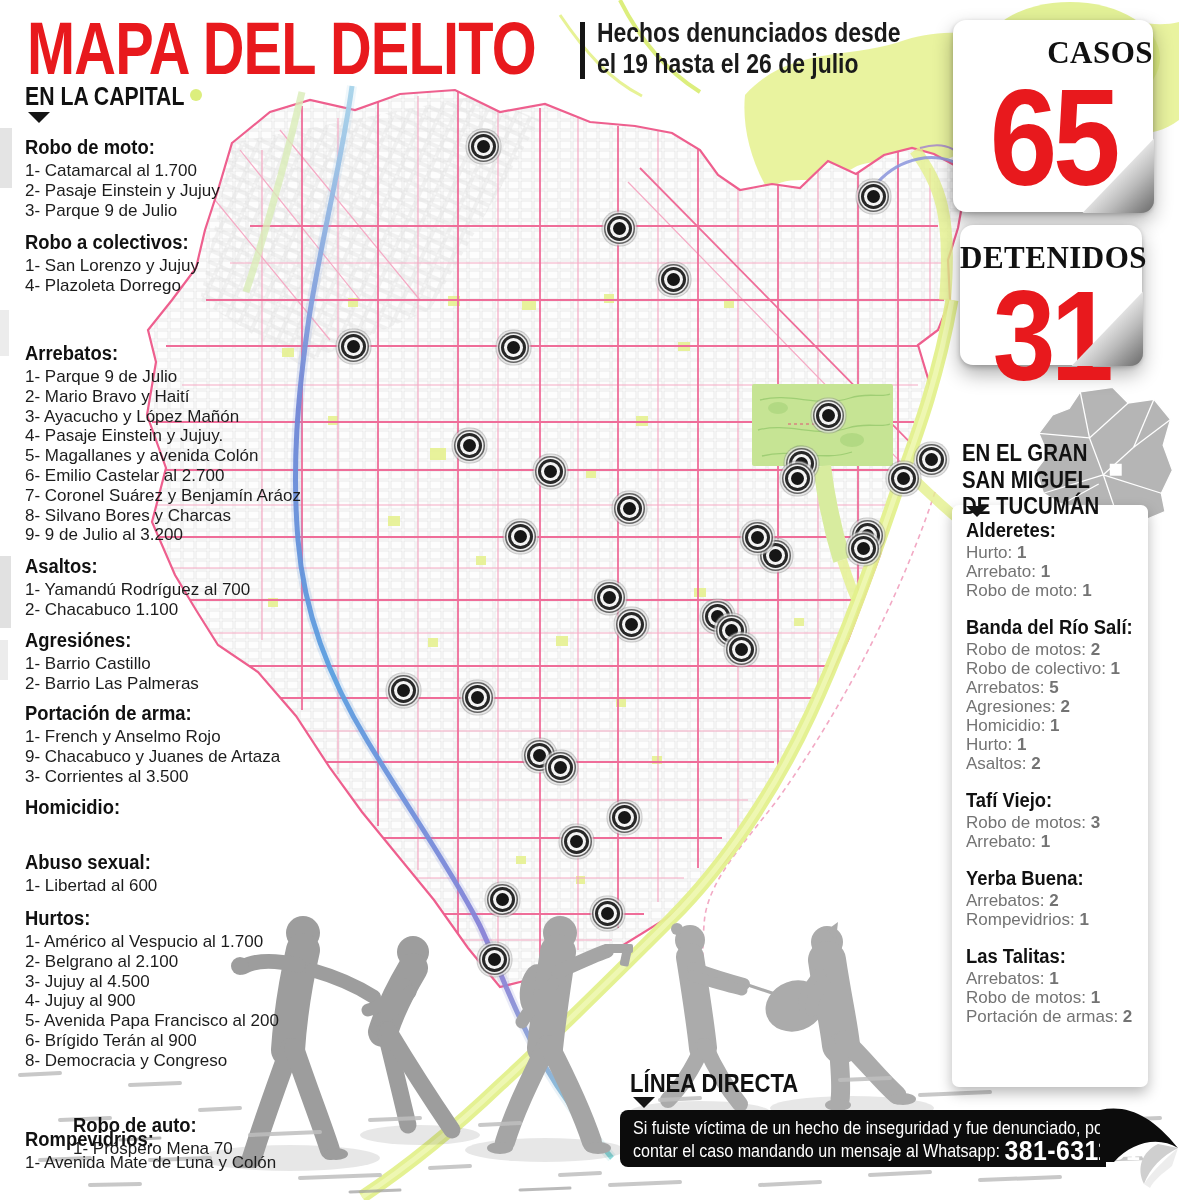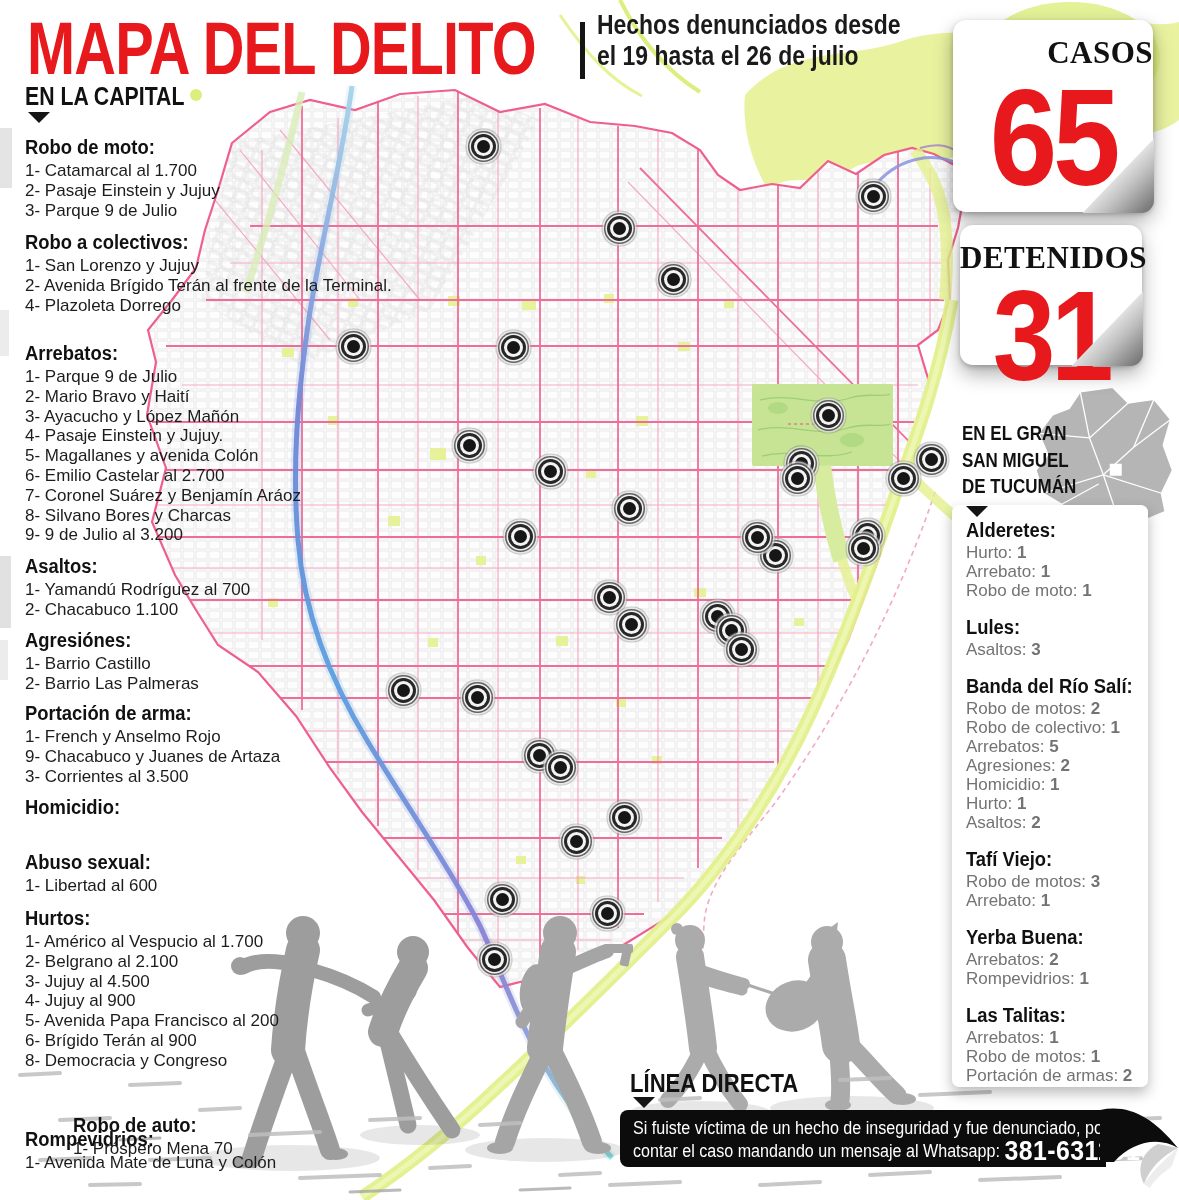--- a/index.html
+++ b/index.html
@@ -12,21 +12,21 @@
   
   #map-svg{left:0;top:0;z-index:1;}
   #sil-svg{left:0;top:0;z-index:3;}
   #markers-layer{left:0;top:0;width:1179px;height:1200px;z-index:4;pointer-events:none;}
   .toplayer{z-index:5;}
 
   
   #title{left:27px;top:6px;font-size:74px;font-weight:bold;color:#e8191d;letter-spacing:-1px;
          transform:scaleX(.78);transform-origin:0 0;white-space:nowrap;}
   #divider{left:580px;top:22px;width:5px;height:57px;background:#151515;}
-  #subtitle{left:597px;top:10px;font-size:27px;font-weight:bold;line-height:31px;color:#1a1a1a;}
+  #subtitle{left:597px;top:18px;font-size:27px;font-weight:bold;line-height:31px;color:#1a1a1a;}
   #capital-heading{left:25px;top:82px;font-size:25px;font-weight:bold;}
   .tri{width:0;height:0;border-left:11px solid transparent;border-right:11px solid transparent;
        border-top:11px solid #151515;}
   #capital-tri{left:28px;top:112px;}
 
   
   .cap-sec{position:absolute;left:25px;white-space:nowrap;z-index:5;}
   .cap-sec h3{margin:0 0 3px 0;font-size:20px;line-height:21px;font-weight:bold;}
   .cap-sec .it{font-size:17px;line-height:19.8px;color:#1c1c1c;}
 
@@ -38,21 +38,21 @@
      transform:scaleX(.88);transform-origin:50% 0;}
   #casos-card{left:953px;top:20px;width:200px;height:192px;}
   #casos-card .counter-value{font-size:138px;margin-top:6px;}
   #detenidos-card{left:960px;top:225px;width:182px;height:140px;}
   #detenidos-card .counter-value{font-size:128px;margin-top:4px;}
   .curl{position:absolute;right:-1px;bottom:-1px;width:76px;height:76px;border-radius:0 0 13px 0;
      background:linear-gradient(315deg,#6a6a6a 0%,#8d8d8d 14%,#bdbdbd 32%,#e9e9e9 52%,#ffffff 72%);
      clip-path:polygon(100% 2%,6% 100%,100% 100%);filter:drop-shadow(-4px -4px 5px rgba(0,0,0,.25));}
 
   
-  #gran-heading{left:962px;top:420px;font-size:20px;font-weight:bold;line-height:26.5px;z-index:5;}
+  #gran-heading{left:962px;top:440px;font-size:24px;font-weight:bold;line-height:26.5px;z-index:5;}
   #gran-tri{left:966px;top:506px;z-index:5;}
   #region-svg{left:1025px;top:382px;z-index:4;}
   #localities-card{left:952px;top:505px;width:196px;height:582px;background:#fff;border-radius:7px;
      box-shadow:0 6px 14px rgba(0,0,0,.28);z-index:4;box-sizing:border-box;padding:15px 8px 0 14px;}
   .loc{margin-bottom:17px;}
   .loc h4{margin:0 0 2px 0;font-size:20px;line-height:21px;font-weight:bold;}
   .loc .li{font-size:17px;line-height:19px;color:#737373;}
   .loc .li b{font-weight:bold;}
 
   
@@ -374,21 +374,20 @@
 <div id="capital-sections">
     <div class="cap-sec" style="top: 137px;">
       <h3><span class="cx9">Robo de moto:</span></h3>
       <div class="it">1- Catamarcal al 1.700</div>
       <div class="it">2- Pasaje Einstein y Jujuy</div>
       <div class="it">3- Parque 9 de Julio</div>
     </div>
     <div class="cap-sec" style="top: 232px;">
       <h3><span class="cx9">Robo a colectivos:</span></h3>
       <div class="it">1- San Lorenzo y Jujuy</div>
-      <div class="it">2- Avenida Brígido Terán al frente de la Terminal.</div>
       <div class="it">4- Plazoleta Dorrego</div>
     </div>
     <div class="cap-sec" style="top: 343px;">
       <h3><span class="cx9">Arrebatos:</span></h3>
       <div class="it">1- Parque 9 de Julio</div>
       <div class="it">2- Mario Bravo y Haití</div>
       <div class="it">3- Ayacucho y López Mañón</div>
       <div class="it">4- Pasaje Einstein y Jujuy.</div>
       <div class="it">5- Magallanes y avenida Colón</div>
       <div class="it">6- Emilio Castelar al 2.700</div>
@@ -478,24 +477,20 @@
 <div id="gran-tri" class="abs tri"></div>
 
 <div id="localities-card" class="abs">
     <div class="loc">
       <h4><span class="cx9">Alderetes:</span></h4>
       <div class="li"><span>Hurto: </span><b>1</b></div>
       <div class="li"><span>Arrebato: </span><b>1</b></div>
       <div class="li"><span>Robo de moto: </span><b>1</b></div>
     </div>
     <div class="loc">
-      <h4><span class="cx9">Lules:</span></h4>
-      <div class="li"><span>Asaltos: </span><b>3</b></div>
-    </div>
-    <div class="loc">
       <h4><span class="cx9">Banda del Río Salí:</span></h4>
       <div class="li"><span>Robo de motos: </span><b>2</b></div>
       <div class="li"><span>Robo de colectivo: </span><b>1</b></div>
       <div class="li"><span>Arrebatos: </span><b>5</b></div>
       <div class="li"><span>Agresiones: </span><b>2</b></div>
       <div class="li"><span>Homicidio: </span><b>1</b></div>
       <div class="li"><span>Hurto: </span><b>1</b></div>
       <div class="li"><span>Asaltos: </span><b>2</b></div>
     </div>
     <div class="loc">

